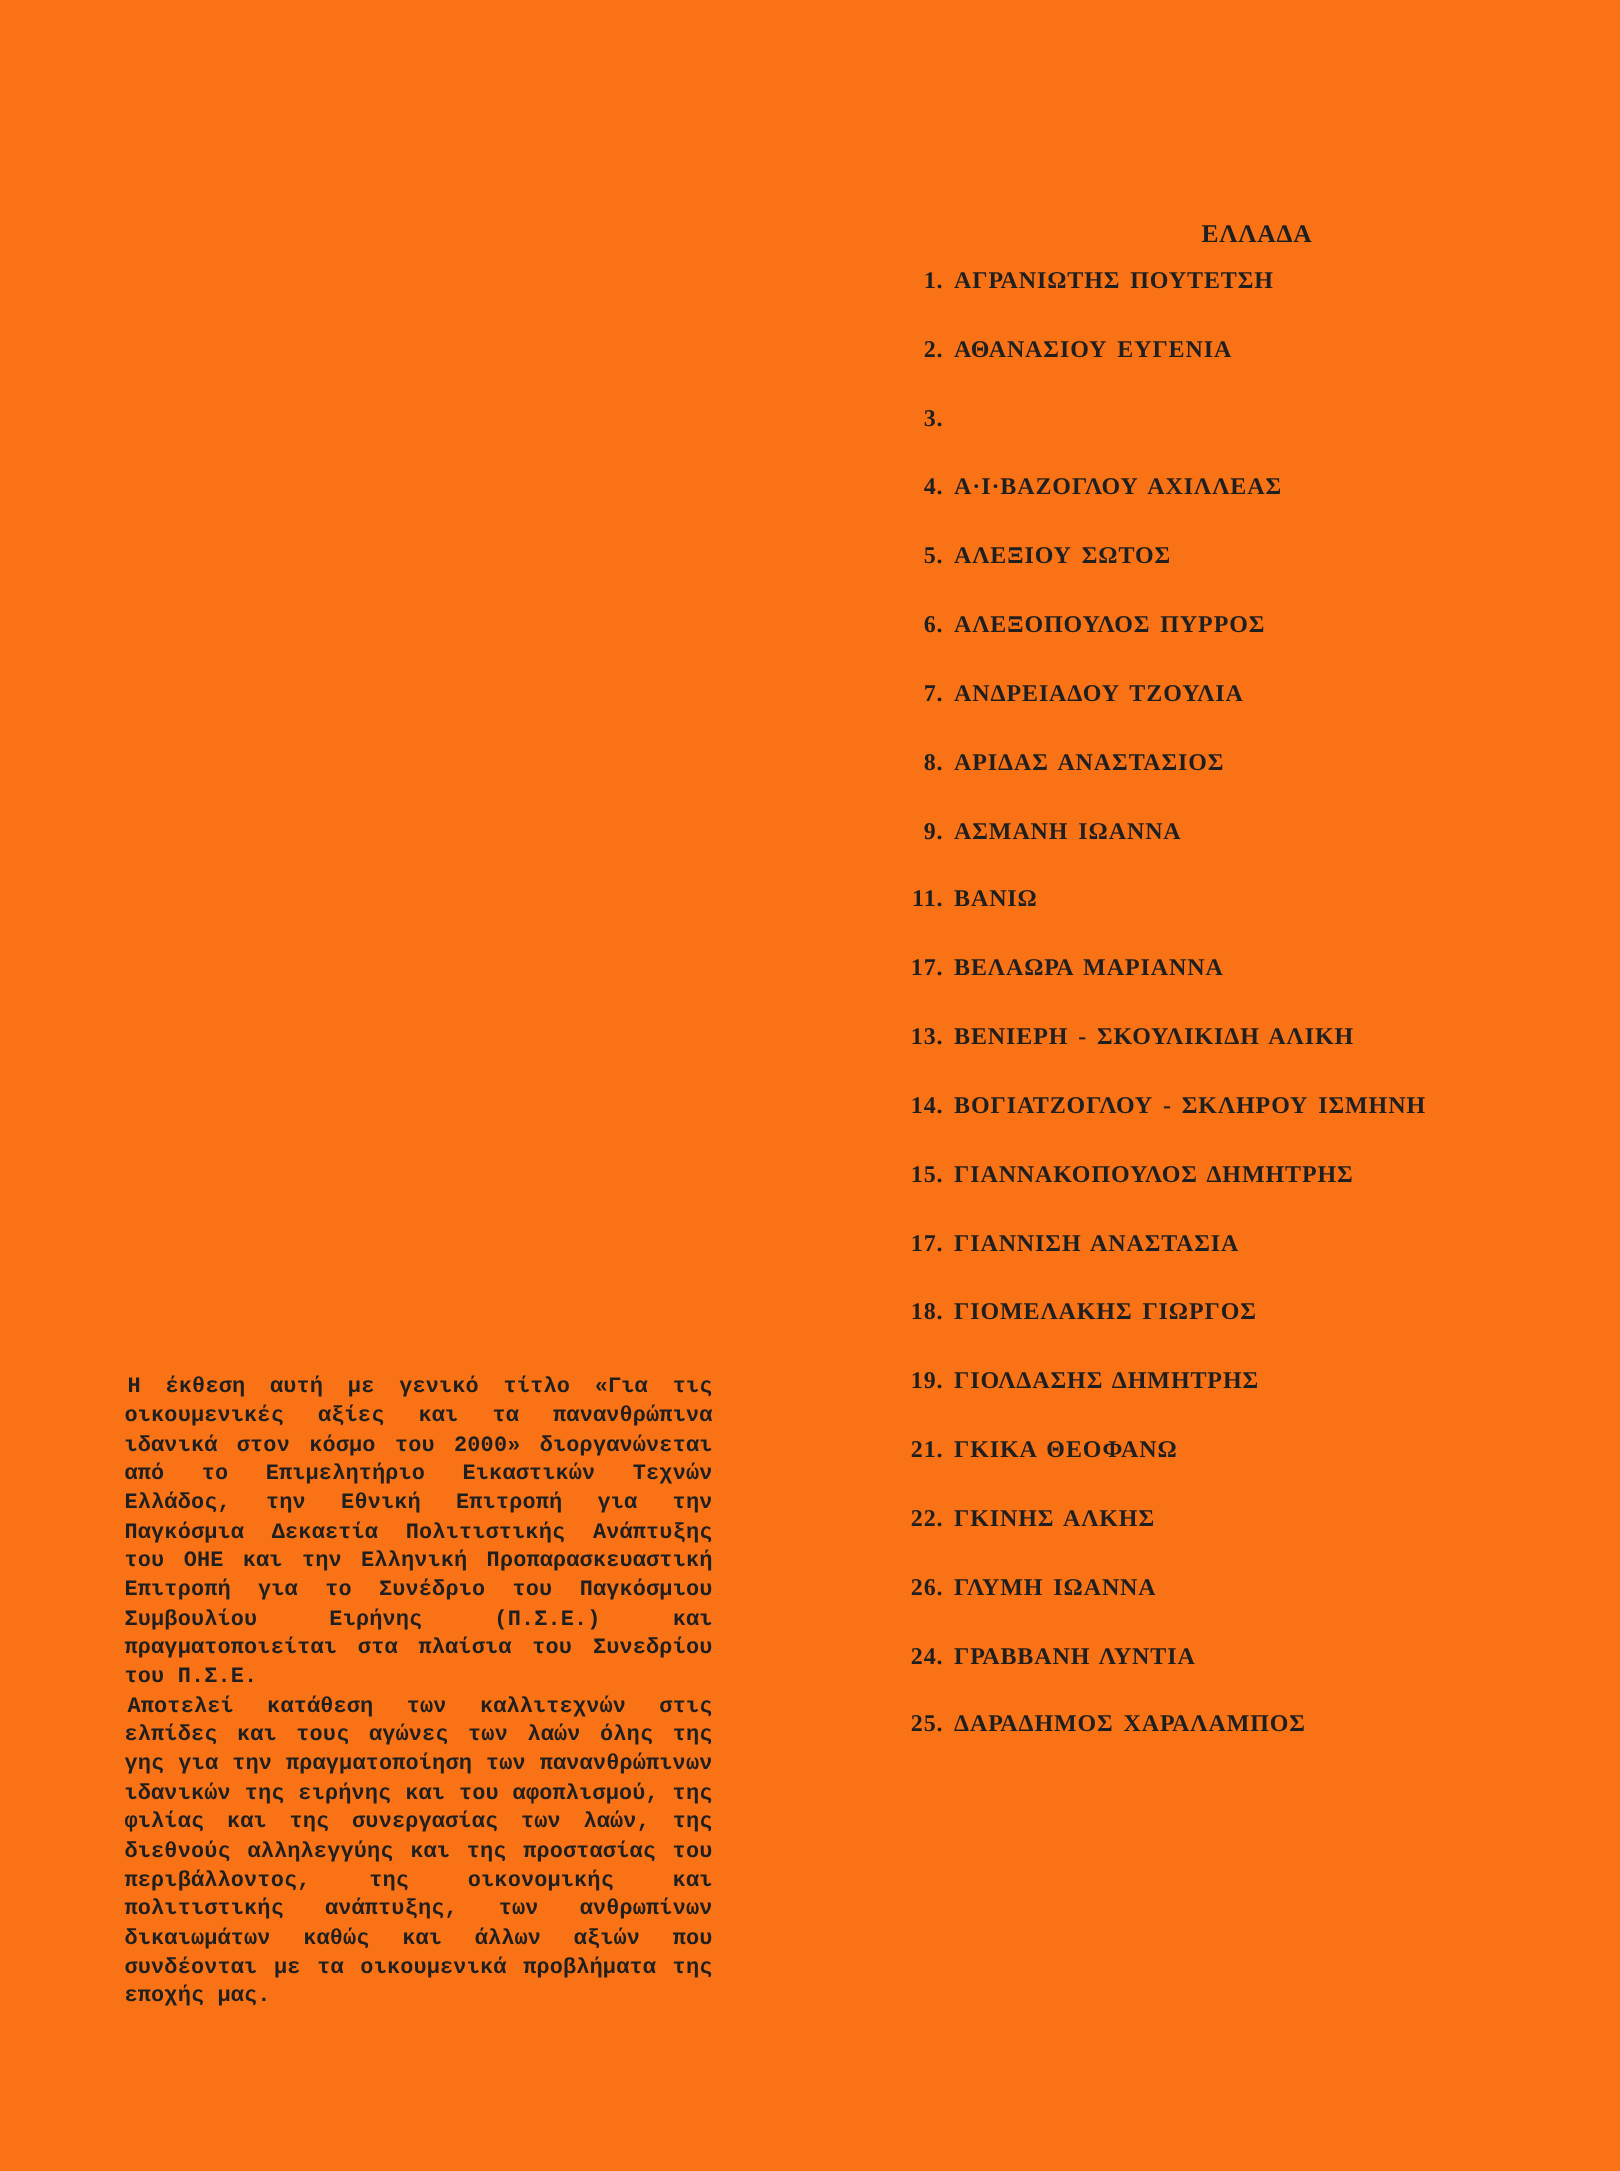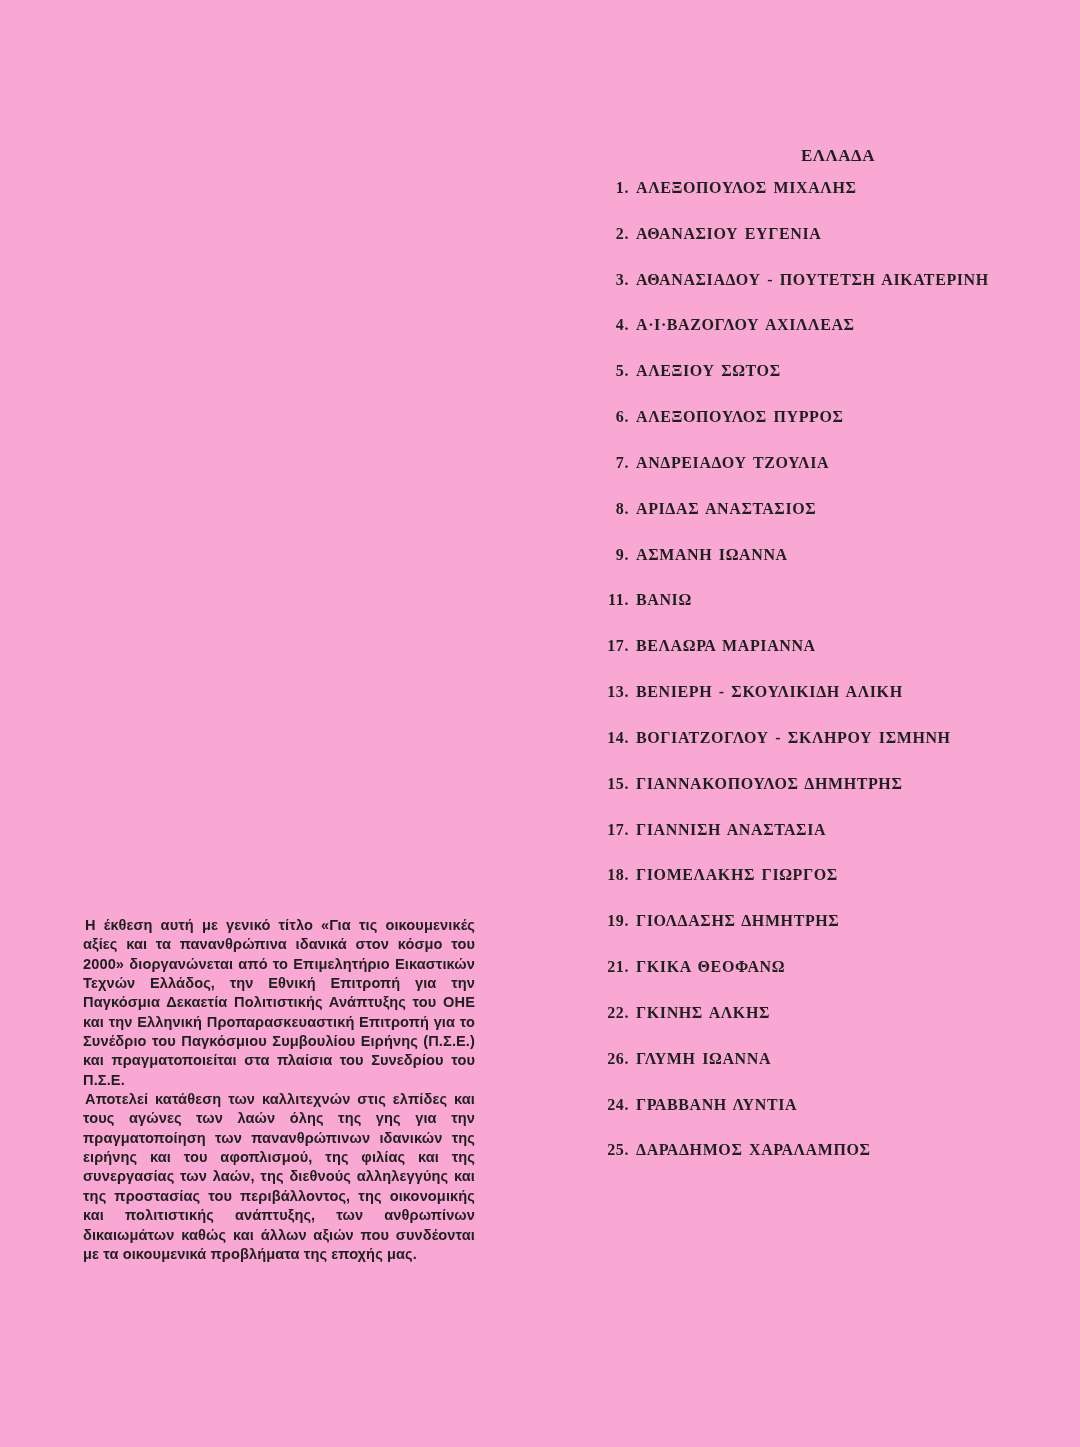--- a/index.html
+++ b/index.html
@@ -1,56 +1,55 @@
 <!DOCTYPE html>
 <html><head>
 <meta charset="utf-8">
 <style>
   html, body { margin: 0; padding: 0; background: #ffffff; }
   body { width: 1080px; height: 1447px; position: relative; overflow: hidden; color: #1f1f1f; }
-  .page { position: absolute; left: 0; top: 0; width: 1080px; height: 1447px; background: #f9a8d4; }
+  .page { position: absolute; left: 0; top: 0; width: 1080px; height: 1447px; background: #f97316; }
   .title {
     position: absolute; left: 760px; top: 146px; width: 156px; text-align: center;
     font-family: "Liberation Serif", serif; font-weight: bold; font-size: 17px; letter-spacing: 0.5px;
     line-height: 20px;
   }
   .list { position: absolute; left: 590px; top: 178px; width: 460px; margin: 0; padding: 0; list-style: none; }
   .list li {
     height: 45.84px; display: flex; align-items: flex-start;
     font-family: "Liberation Serif", serif; font-weight: bold; font-size: 16px; line-height: 20px;
     letter-spacing: 0.6px; word-spacing: 2px; white-space: nowrap;
   }
   .list .num { width: 46px; text-align: right; padding-right: 7px; box-sizing: border-box; }
   .list .name { flex: 0 0 auto; }
   .para {
     position: absolute; left: 83px; top: 916px; width: 392px;
-    font-family: Liberation Sans, sans-serif; font-weight: bold; font-size: 14.6px; line-height: 19.35px;
+    font-family: Liberation Mono, monospace; font-weight: bold; font-size: 14.6px; line-height: 19.35px;
     text-align: justify; letter-spacing: 0.1px;
   }
   .para p { margin: 0; text-indent: 2px; }
   .para p + p { text-indent: 2px; }
 </style>
 </head>
 <body>
 
 <div class="page">
   <div class="title">ΕΛΛΑΔΑ</div>
 
   <ul class="list">
     <li>
         <span class="num">1.</span>
-        <span class="name">ΑΛΕΞΟΠΟΥΛΟΣ ΜΙΧΑΛΗΣ</span>
+        <span class="name">ΑΓΡΑΝΙΩΤΗΣ ΠΟΥΤΕΤΣΗ</span>
       </li>
     <li>
         <span class="num">2.</span>
         <span class="name">ΑΘΑΝΑΣΙΟΥ ΕΥΓΕΝΙΑ</span>
       </li>
     <li>
         <span class="num">3.</span>
-        <span class="name">ΑΘΑΝΑΣΙΑΔΟΥ - ΠΟΥΤΕΤΣΗ ΑΙΚΑΤΕΡΙΝΗ</span>
       </li>
     <li>
         <span class="num">4.</span>
         <span class="name">Α·Ι·ΒΑΖΟΓΛΟΥ ΑΧΙΛΛΕΑΣ</span>
       </li>
     <li>
         <span class="num">5.</span>
         <span class="name">ΑΛΕΞΙΟΥ ΣΩΤΟΣ</span>
       </li>
     <li>

